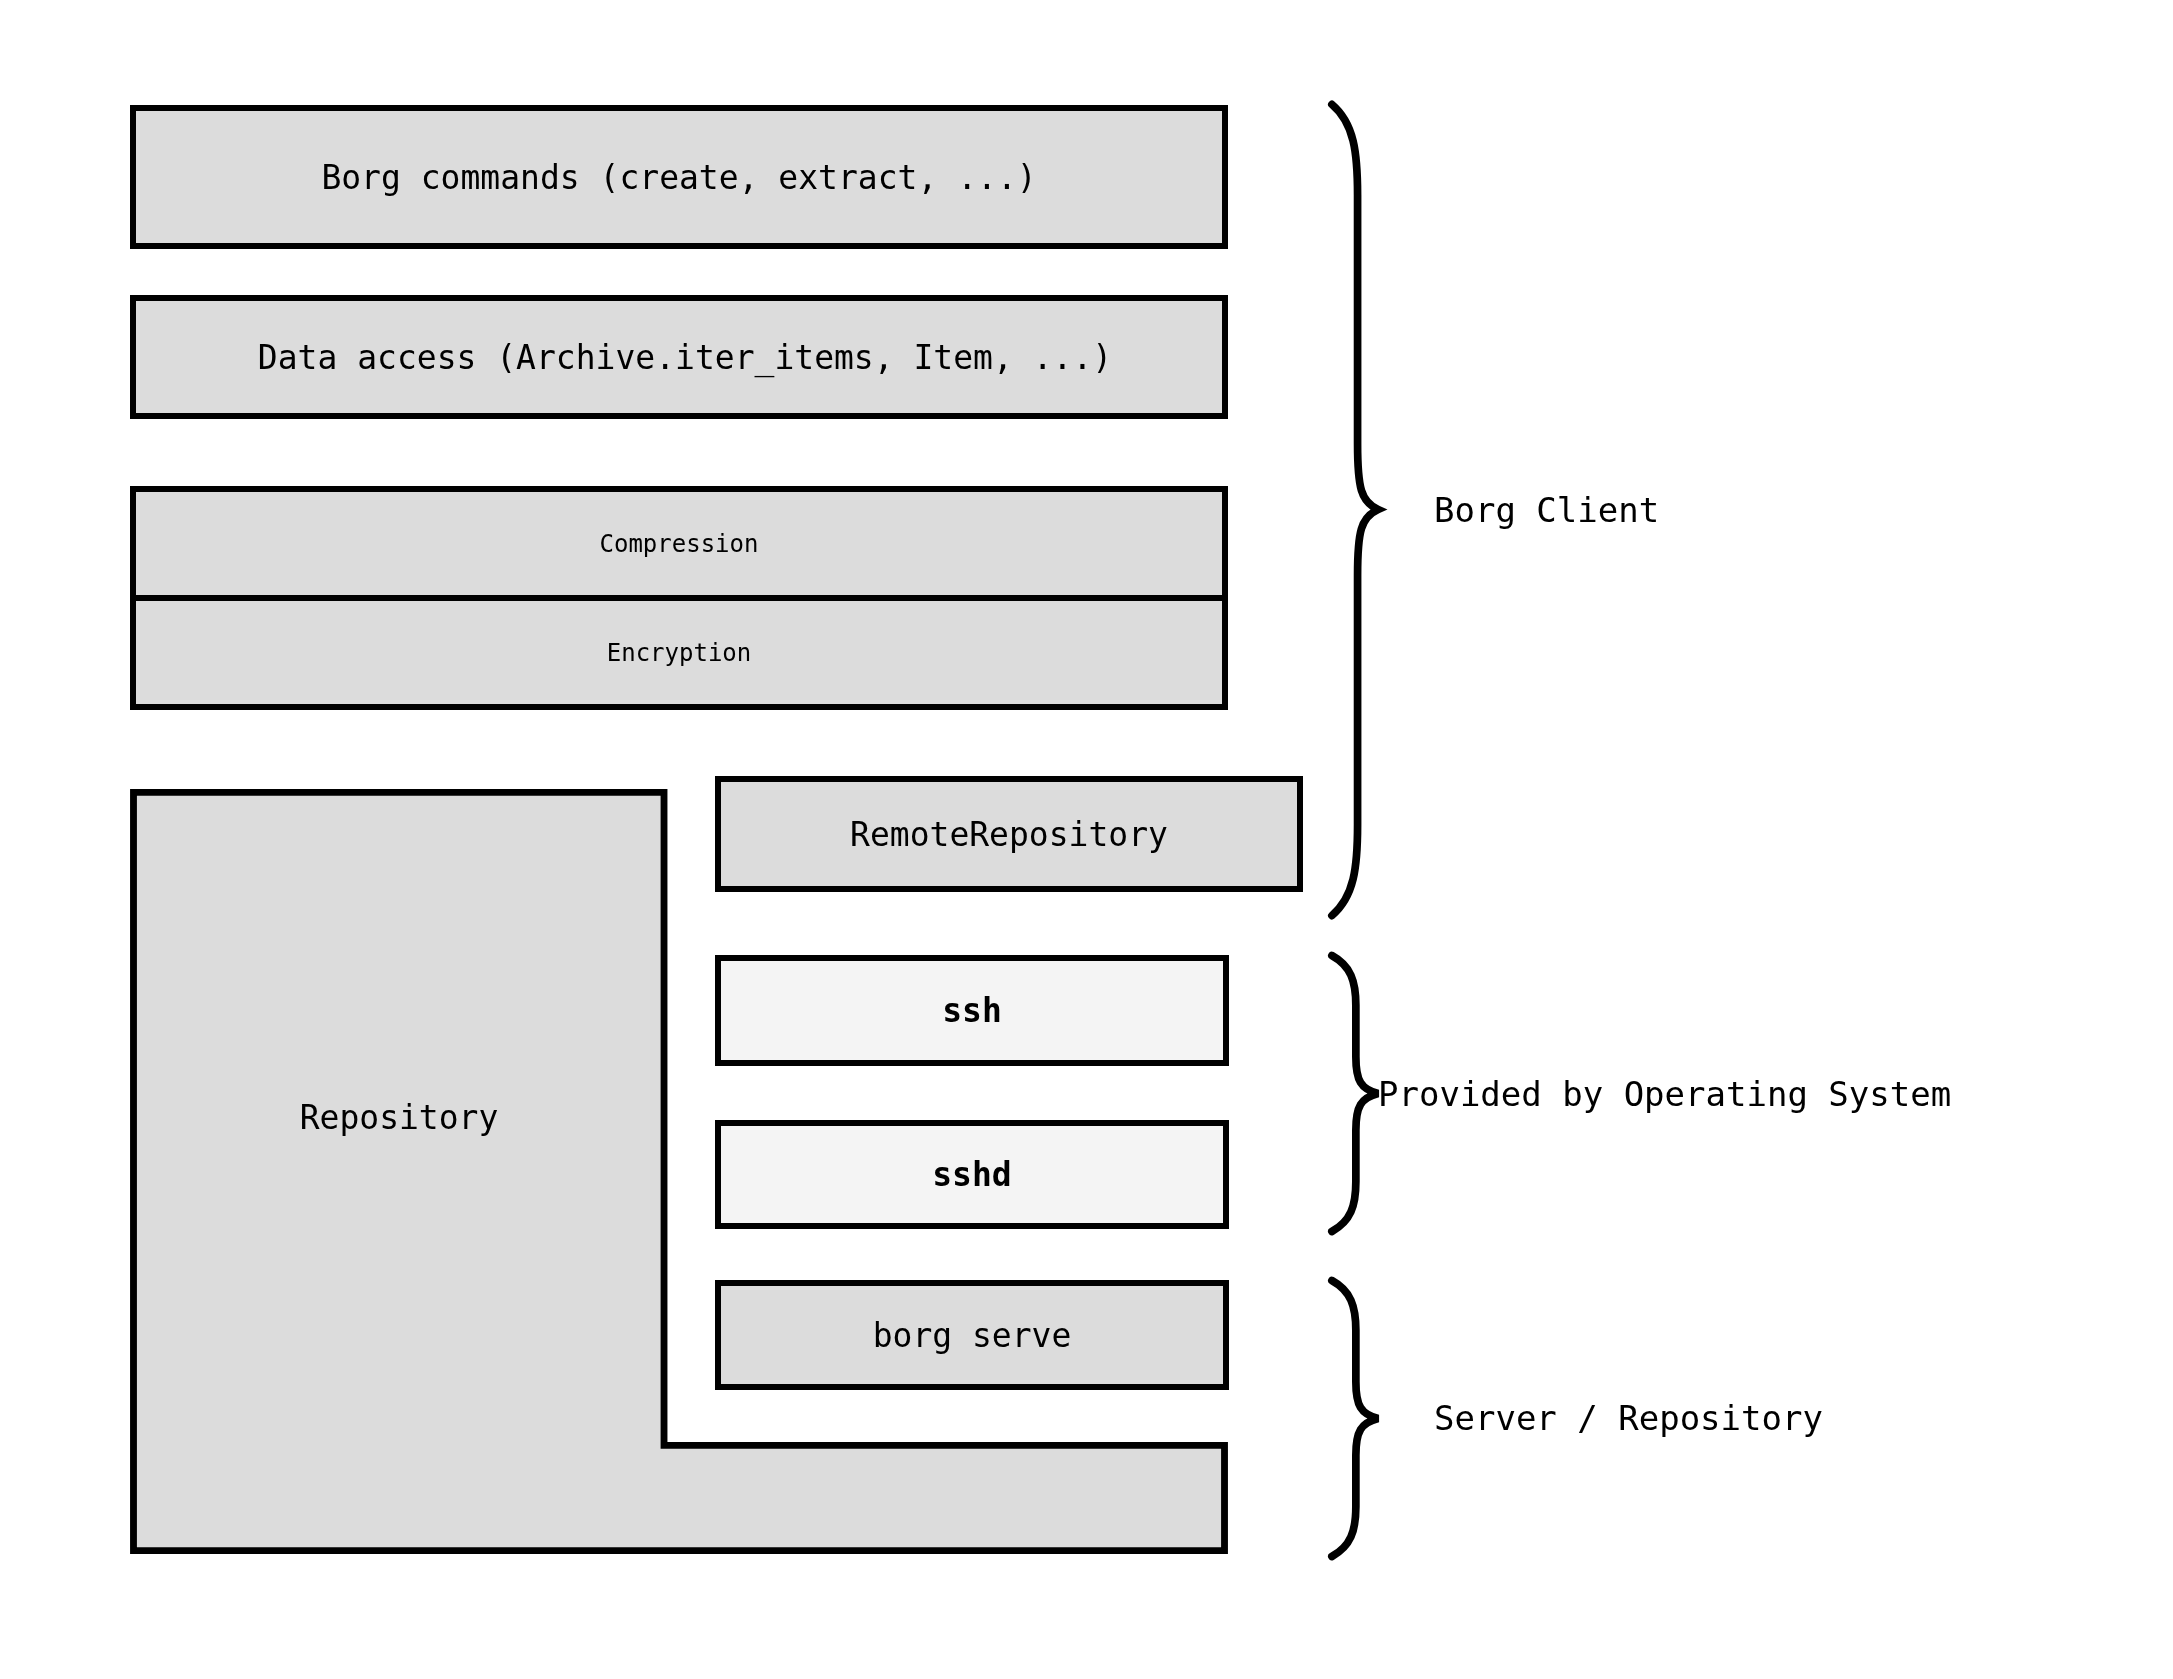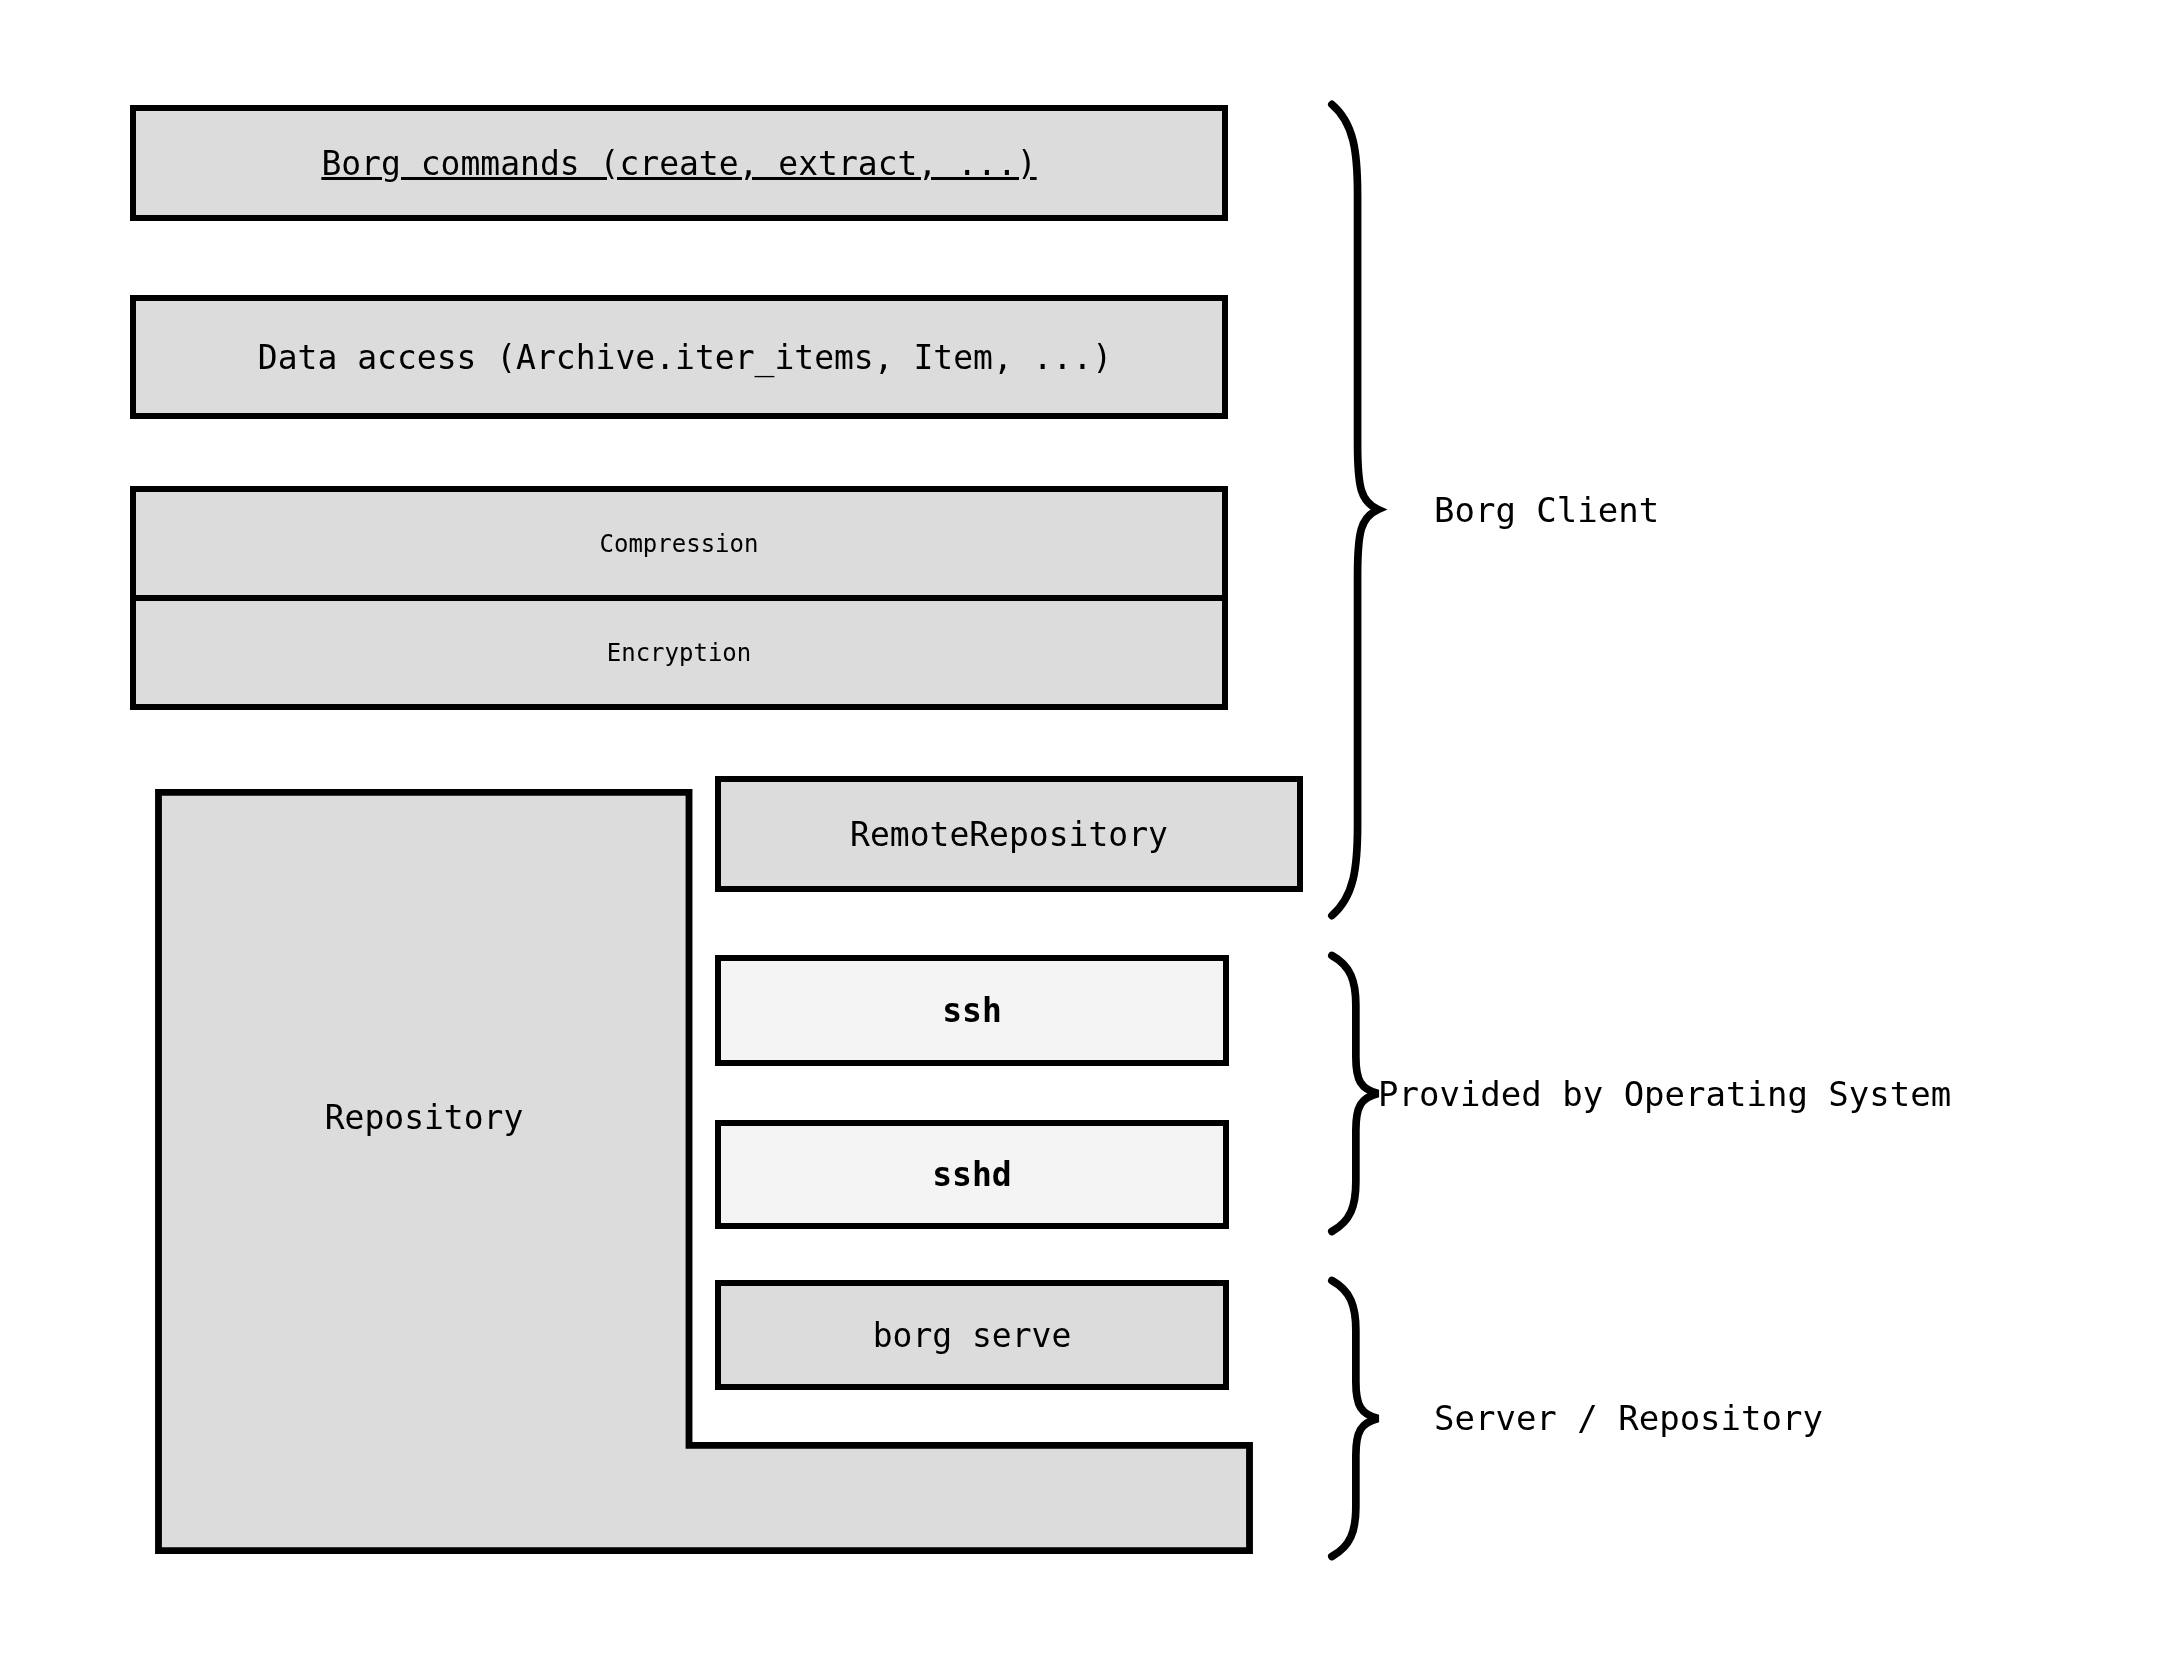--- a/index.html
+++ b/index.html
@@ -96,38 +96,38 @@
     color: #000000;
     white-space: pre;
     line-height: 1;
   }
 </style>
 </head>
 <body>
 
 <div id="canvas">
 
-  <div class="box" style="left:130px; top:105px; width:1098px; height:116px;text-decoration:underline;">
+  <div class="box" style="left:130px; top:105px; width:1098px; height:144px;">
     <span class="box-label">Borg commands (create, extract, ...)</span>
   </div>
 
   <div class="box" style="left:130px; top:295px; width:1098px; height:124px;padding-left:12px;">
     <span class="box-label">Data access (Archive.iter_items, Item, ...)</span>
   </div>
 
   <div class="stack" style="left:130px; top:486px; width:1098px; height:224px;">
     <div class="stack-cell">
       <span class="box-label">Compression</span>
     </div>
     <div class="stack-cell">
       <span class="box-label">Encryption</span>
     </div>
   </div>
 
-  <div class="lshape" style="left:130px; top:789px; width:1098px; height:765px;margin-left:25px;">
+  <div class="lshape" style="left:130px; top:789px; width:1098px; height:765px;">
     <svg width="1098" height="765" viewBox="0 0 1283 894">
       <path d="M 4 4 L 624 4 L 624 767 L 1279 767 L 1279 890 L 4 890 Z" fill="#dcdcdc" stroke="#000000" stroke-width="8" stroke-linejoin="miter"></path>
     </svg>
     <span class="l-label" style="left:0; top:0; width:538px; height:657px;
           display:flex; align-items:center; justify-content:center;">Repository</span>
   </div>
 
   <div class="box" style="left:715px; top:776px; width:588px; height:116px;">
     <span class="box-label">RemoteRepository</span>
   </div>

